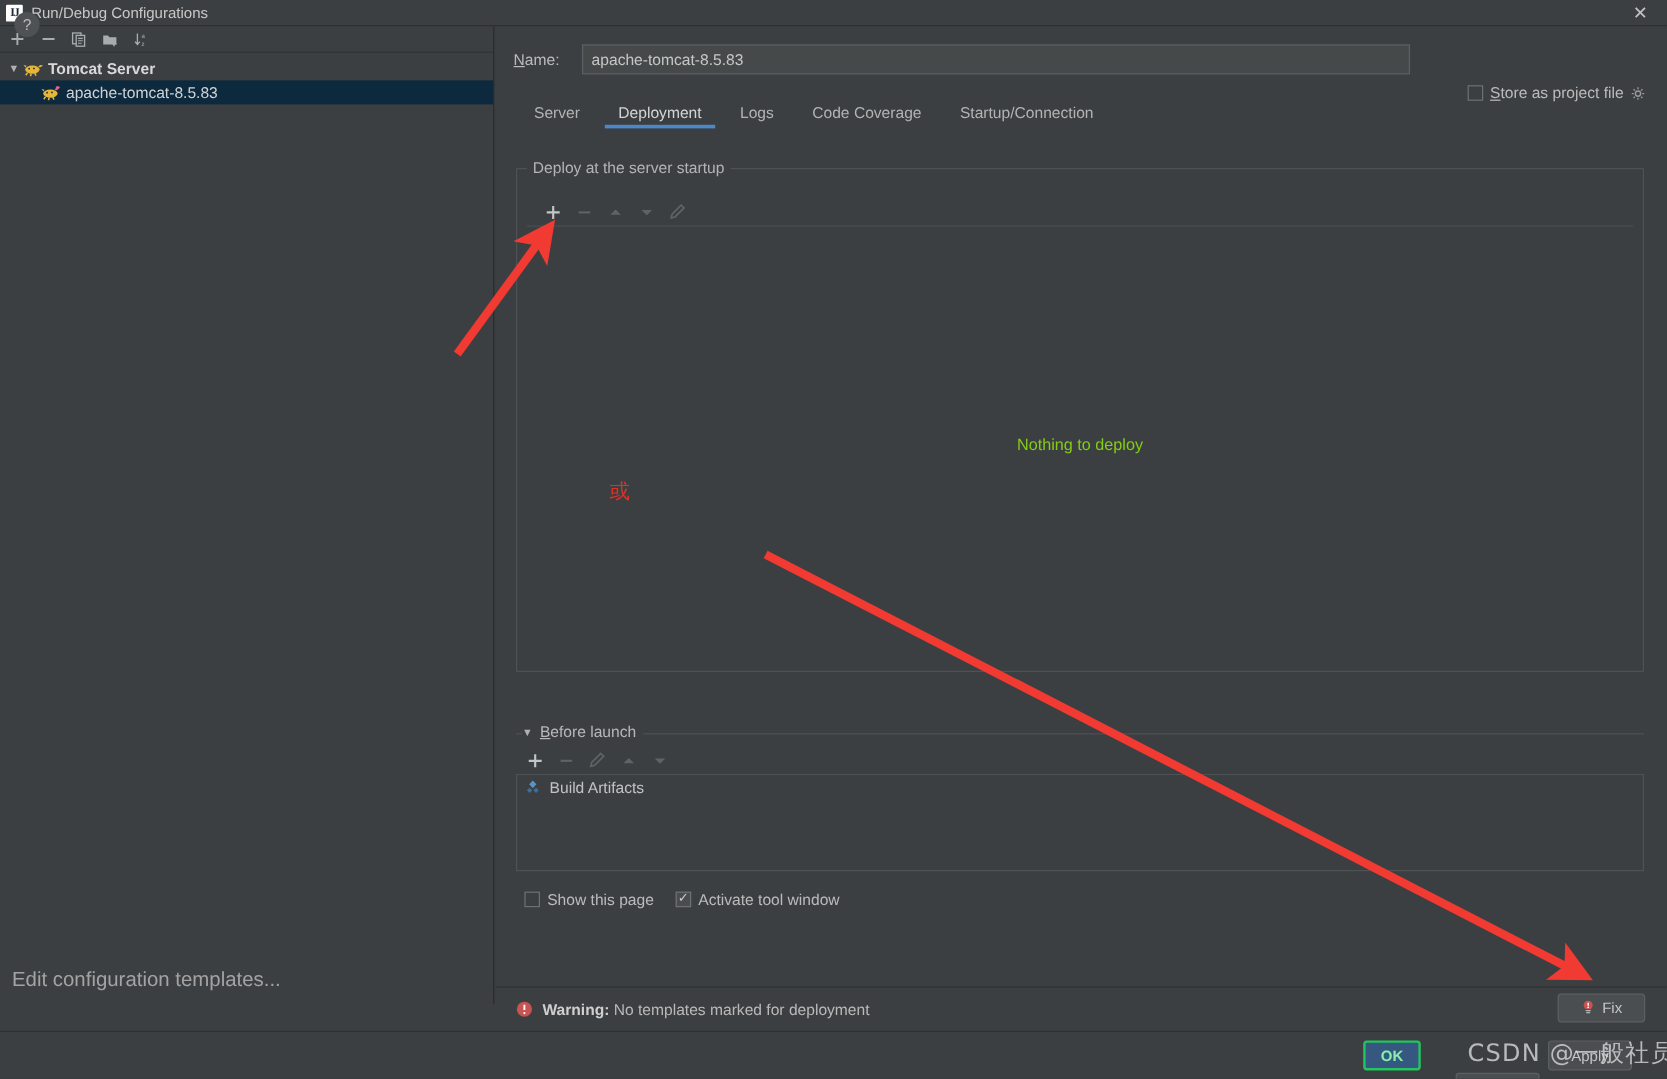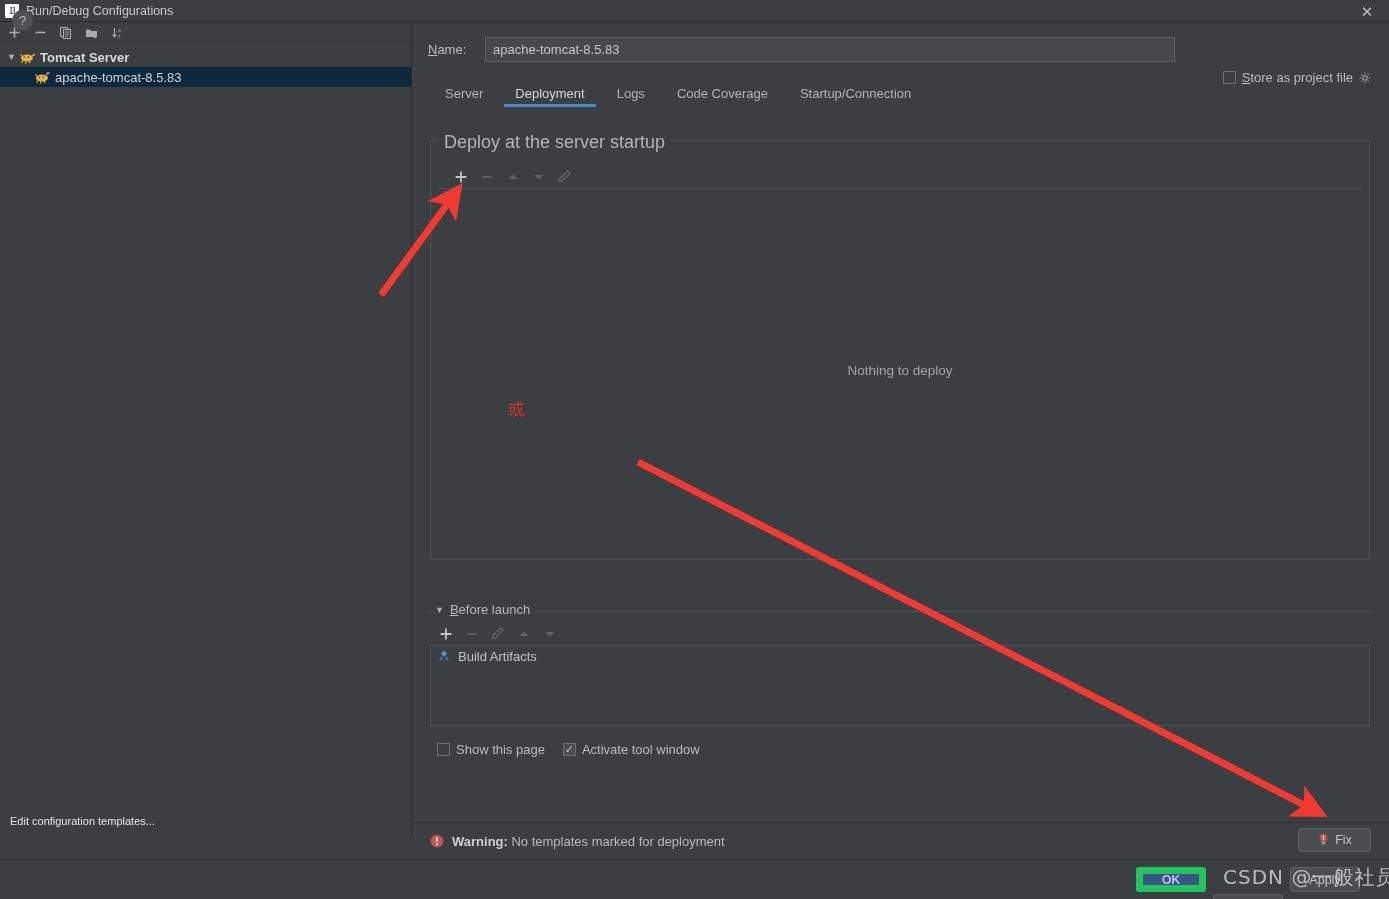--- a/index.html
+++ b/index.html
@@ -18,21 +18,21 @@
   
   .titlebar {
     position: absolute; left:0; top:0; width:1389px; height:22px;
     background:#3c3f41; display:flex; align-items:center;
     border-bottom:1px solid #2b2b2b;
   }
   .titlebar .app-icon {
     width:14px; height:14px; margin-left:5px; margin-right:7px;
     background:#ffffff; position:relative; border-radius:1px;
     display:flex; align-items:center; justify-content:center;
-    font-size:10px; font-weight:normal; color:#1d2b3a; letter-spacing:-1px;
+    font-size:10px; font-weight:bold; color:#1d2b3a; letter-spacing:-1px;
     font-family:"Liberation Serif", serif;
   }
   .titlebar .title { font-size:12.5px; color:#c8c8c8; }
   .close-btn {
     position:absolute; right:0; top:0; width:44px; height:22px;
     display:flex; align-items:center; justify-content:center;
     color:#c0c0c0; font-size:15px; line-height:1; cursor:pointer;
   }
 
   
@@ -53,21 +53,21 @@
     height:20px; display:flex; align-items:center; font-size:13px;
     padding-left:4px; cursor:default; white-space:nowrap;
   }
   .tree-row.group { font-weight:bold; color:#d8d8d8; }
   .tree-row.selected { background:#0d293e; color:#cfd2d4; }
   .chevron { width:15px; display:flex; align-items:center; justify-content:center; color:#b0b0b0; font-size:9px; }
   .tomcat-ico { width:17px; height:14px; margin-right:4px; flex:none; }
   .indent { width:30px; flex:none; }
   .edit-templates {
     position:absolute; left:10px; bottom:10px;
-    color:#e5e5e5; font-size:11px; cursor:pointer;
+    color:#a3a3a3; font-size:17px; cursor:pointer;
   }
 
   
   .rightpanel {
     position:absolute; left:413px; top:22px; width:976px; height:815px;
     background:#3c3f41;
   }
   .name-row { display:flex; align-items:center; height:28px; margin:13px 0 0 15px; }
   .name-label { width:57px; font-size:13px; color:#bbbbbb; }
   .name-label u { text-decoration:underline; }
@@ -101,38 +101,38 @@
     content:""; position:absolute; left:3px; right:3px; bottom:0; height:3px;
     background:#4a88c7;
   }
 
   
   .groupbox {
     position:absolute; left:430px; top:140px; width:940px; height:420px;
   }
   .group-legend {
     position:absolute; left:9px; top:-8px; background:#3c3f41; padding:0 5px;
-    font-size:18px; color:#b4b4b4;
+    font-size:13px; color:#b4b4b4;
   }
   .group-frame {
     position:absolute; left:0; top:0; width:100%; height:100%;
     border:1px solid #4e5254; border-radius:1px;
   }
   .deploy-toolbar {
     position:absolute; left:9px; top:25px; width:922px; height:24px;
     background:#3c3f41; border-bottom:1px solid #4e5254;
     display:flex; align-items:center; gap:9px; padding-left:13px;
   }
   .dt-icon { width:17px; height:17px; display:flex; align-items:center; justify-content:center; cursor:pointer; }
   .dt-icon.disabled { opacity:.45; cursor:default; }
   .deploy-body {
     position:absolute; left:9px; top:49px; width:922px; height:362px;
     background:#3c3f41; display:flex; align-items:center; justify-content:center;
   }
-  .nothing { color:#a3a3a3; font-size:13.5px; }
+  .nothing { color:#84cc16; font-size:13.5px; }
   .cn-or {
     position:absolute; left:508px; top:398px; color:#e03127; font-size:17px;
     font-family:"DejaVu Sans", sans-serif;
   }
 
   
   .before-box { position:absolute; left:430px; top:602px; width:940px; height:125px; }
   .bl-header {
     position:absolute; left:5px; top:0; display:flex; align-items:center; gap:6px;
     background:#3c3f41; padding-right:6px; z-index:2;
@@ -188,22 +188,22 @@
     border-radius:50%; background:#4e5254; color:#bdbdbd;
     display:flex; align-items:center; justify-content:center;
     font-size:13px; cursor:pointer;
   }
   .btn {
     position:absolute; top:867px; height:25px; border-radius:3px;
     display:flex; align-items:center; justify-content:center;
     font-size:12.5px; cursor:pointer;
   }
   .btn-ok {
-    left:1136px; width:70px; background:#365880; border:7px solid #22c55e;
-    color:#c4b5fd; font-weight:bold;
+    left:1136px; width:48px; background:#365880; border:2px solid #22c55e;
+    color:#86efac; font-weight:bold;
   }
   .btn-cancel { left:1213px; width:70px; background:#4a4e50; border:1px solid #5c6063; color:#c6c6c6;margin-top:27px; }
   .btn-apply  { left:1290px; width:70px; background:#4a4e50; border:1px solid #5c6063; color:#c6c6c6; }
 
   .watermark {
     position:absolute; left:1223px; top:864px; font-size:20px; color:#dcdcdc;
     opacity:.78; white-space:nowrap; pointer-events:none;
     font-family:"DejaVu Sans", sans-serif; letter-spacing:1px;
   }
 

